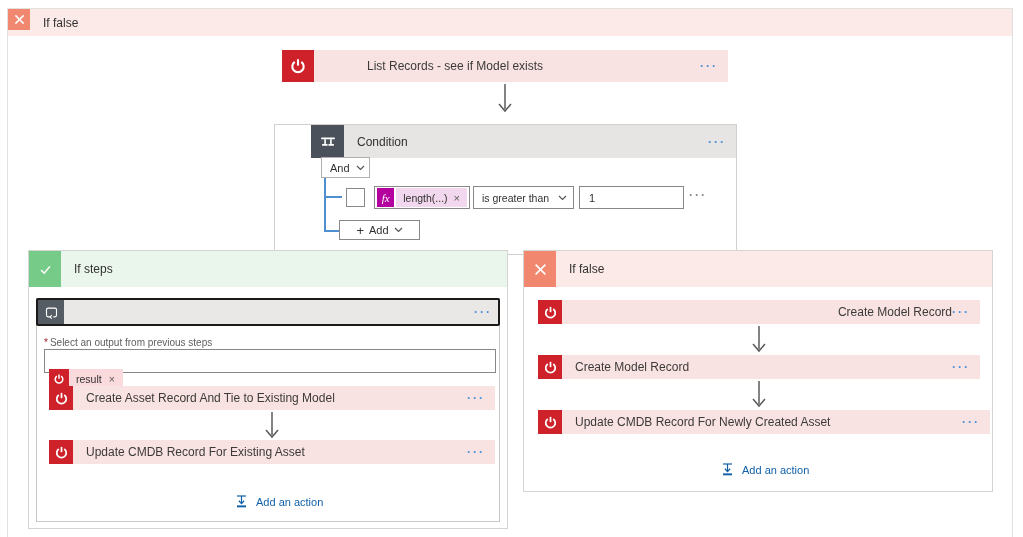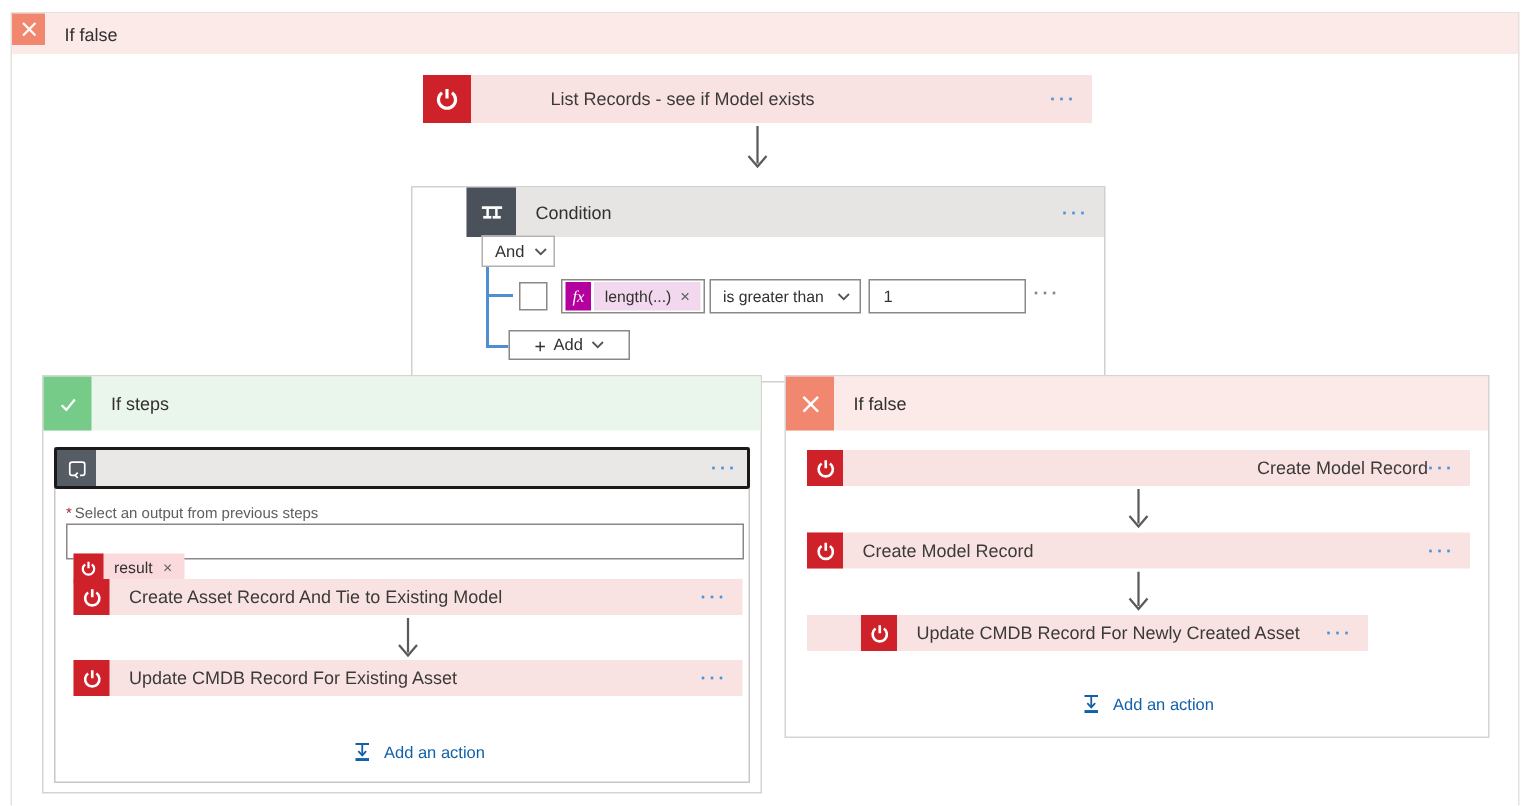--- a/index.html
+++ b/index.html
@@ -251,21 +251,21 @@
     <span class="dots">···</span>
   </div>
 
   <div class="abs arrow" style="left:751px;top:381px;">
     <svg width="16" height="27">
         <line x1="8" y1="0" x2="8" y2="23"></line>
         <polyline points="2,18 8,25 14,18"></polyline>
       </svg>
   </div>
 
-  <div class="abs card" style="left:538px;top:410px;width:374px;height:24px;padding-left:36px;">
+  <div class="abs card" style="left:538px;top:410px;width:452px;height:24px;">
     <div class="iconbox red" style="width:24px;height:24px;">
       <svg width="15" height="15" viewBox="0 0 24 24" fill="none" stroke="#fff">
           <line x1="12" y1="3" x2="12" y2="11.5" stroke-width="2.8"></line>
           <path d="M7.6 6.4a7.6 7.6 0 1 0 8.8 0" stroke-width="2.8"></path>
         </svg>
     </div>
     <span class="card-title">Update CMDB Record For Newly Created Asset</span>
     <span class="dots">···</span>
   </div>
 

